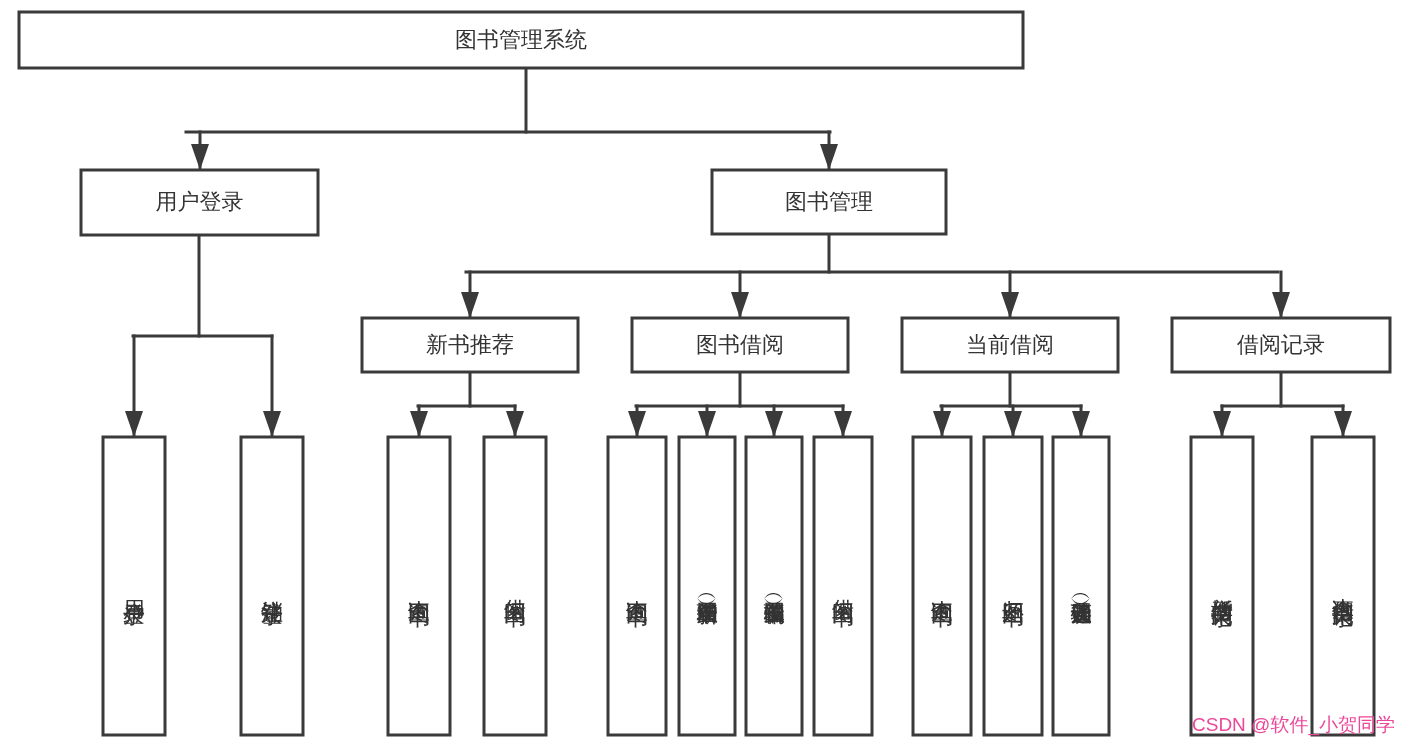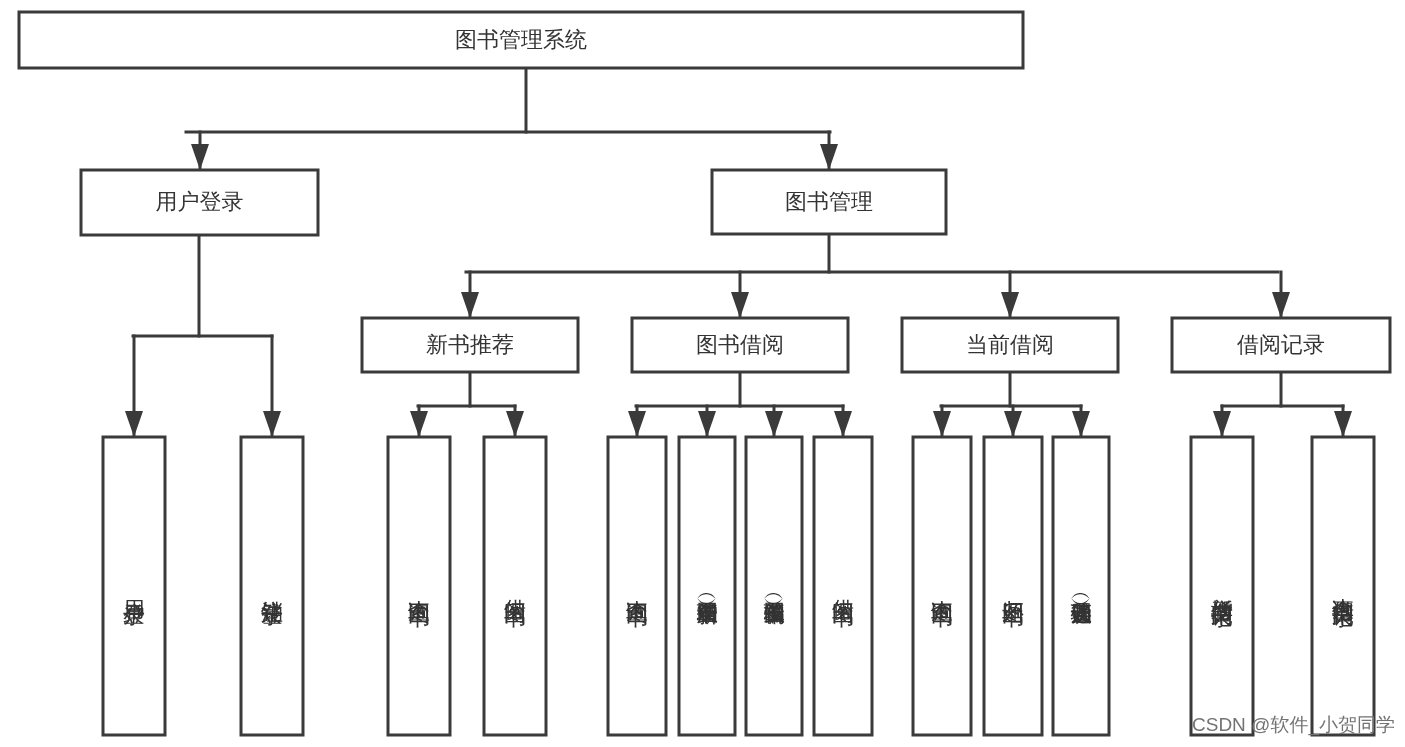--- a/index.html
+++ b/index.html
@@ -58,21 +58,21 @@
     line-height: 1.08;
     letter-spacing: 2px;
     text-align: center;
     white-space: nowrap;
     pointer-events: none;
   }
   .watermark {
     position: absolute;
     font-family: "Liberation Sans", "DejaVu Sans", sans-serif;
     font-size: 19px;
-    color: #737373;
+    color: #ec4899;
     white-space: nowrap;
   }
 </style>
 </head>
 <body>
 
 <div id="diagram-root">
 
   <svg class="diagram-canvas" viewBox="0 0 1405 747">
     <g id="connectors-layer">

